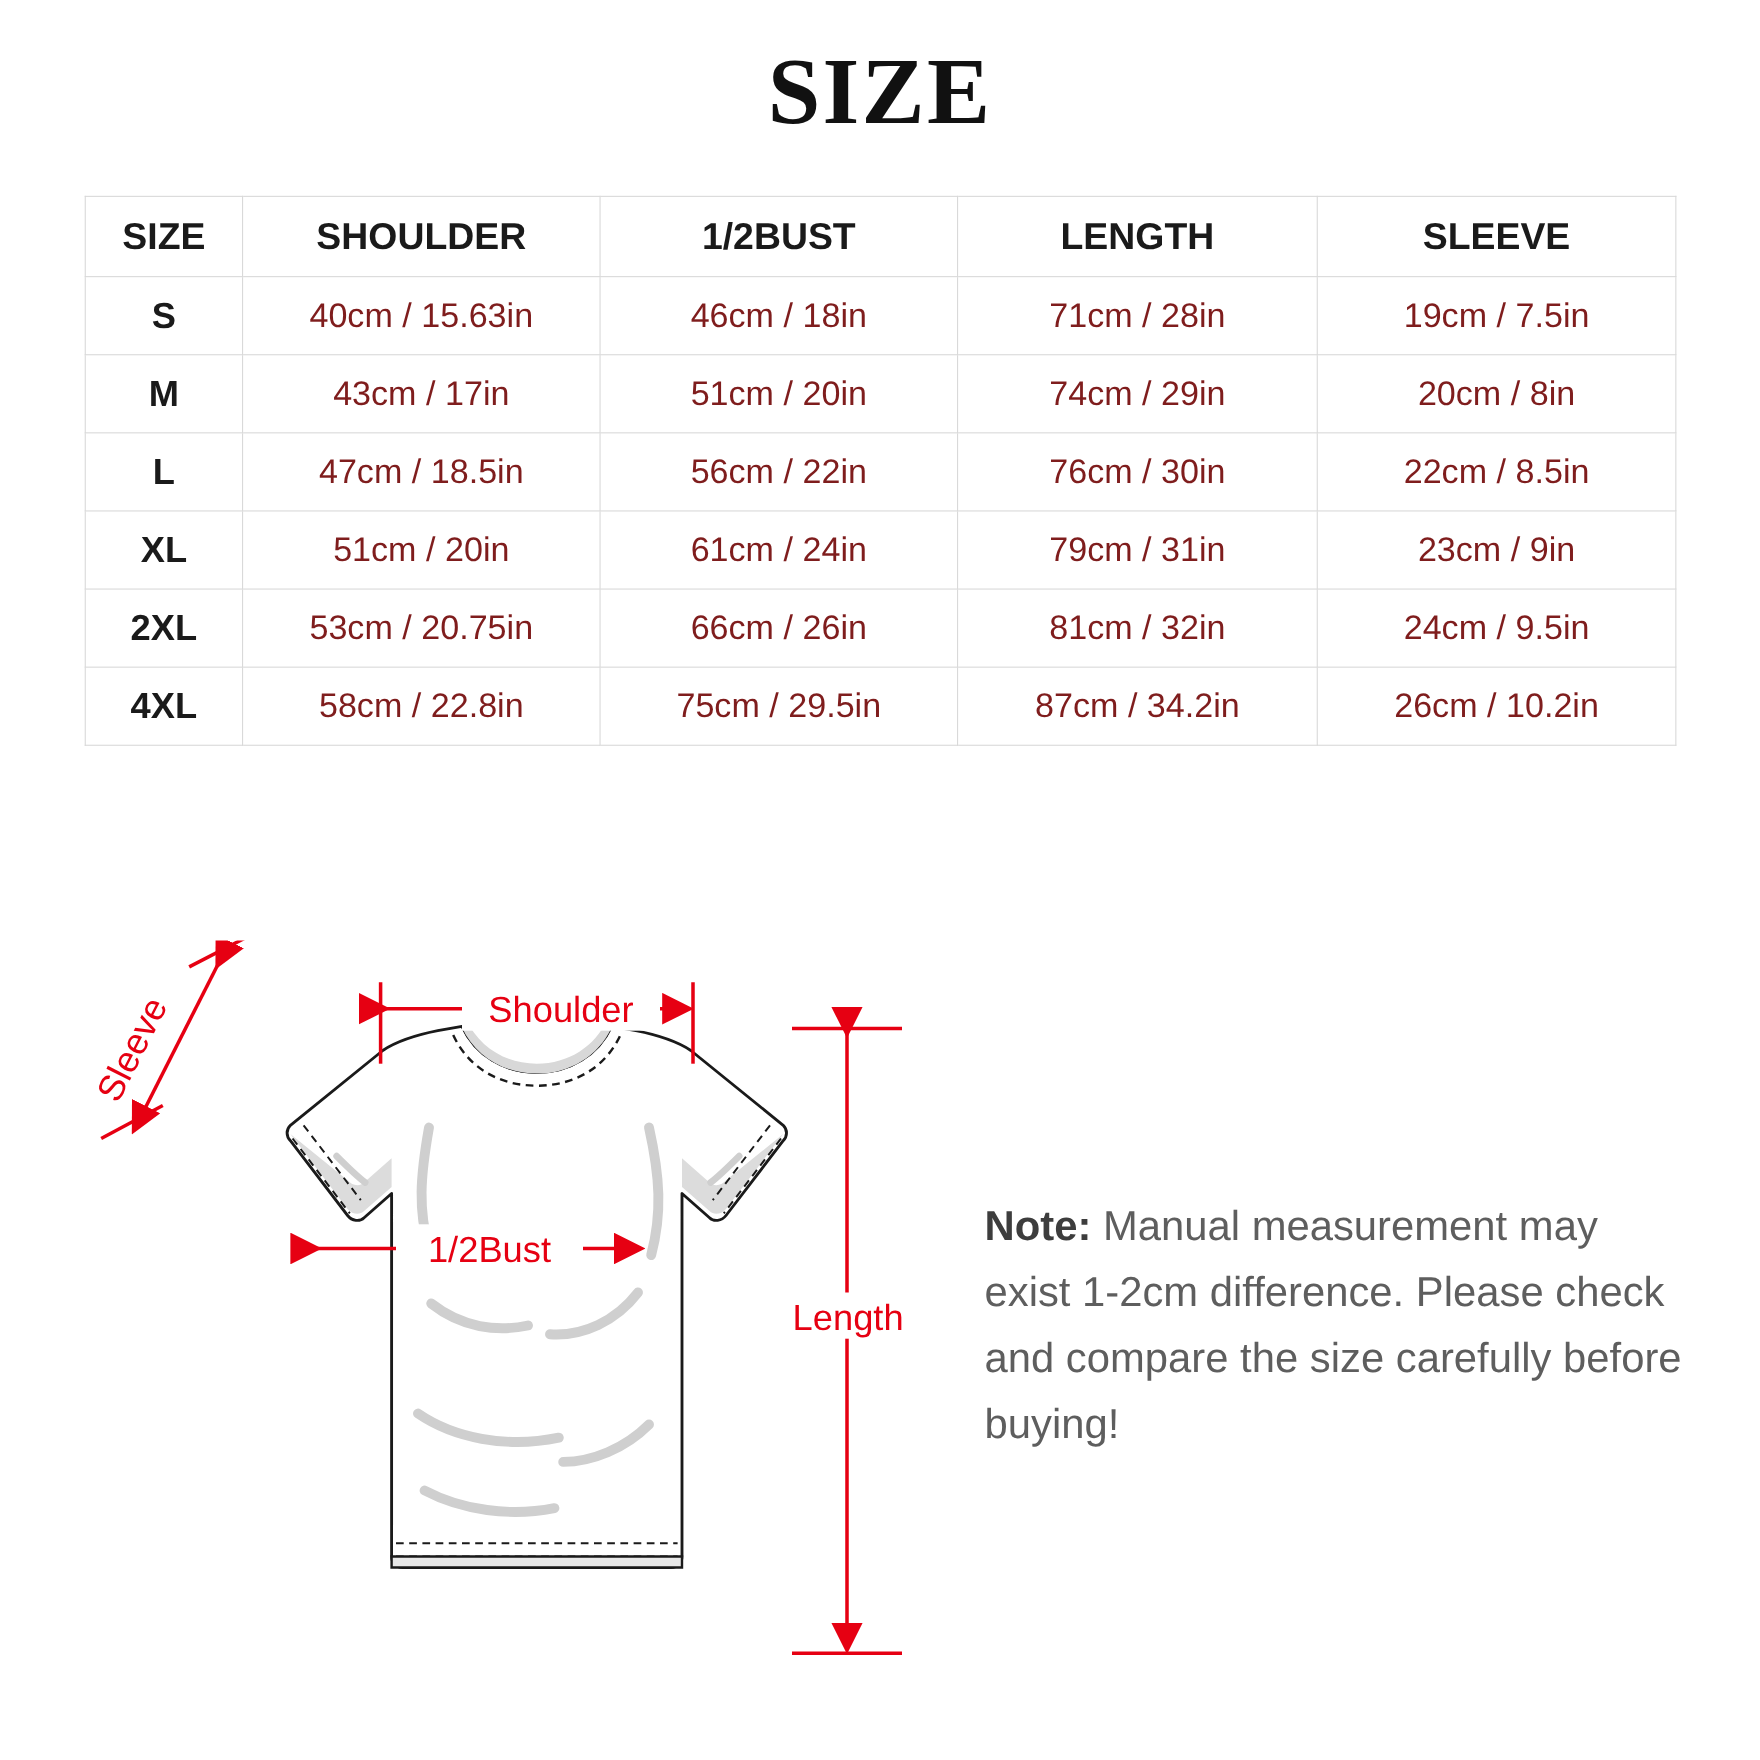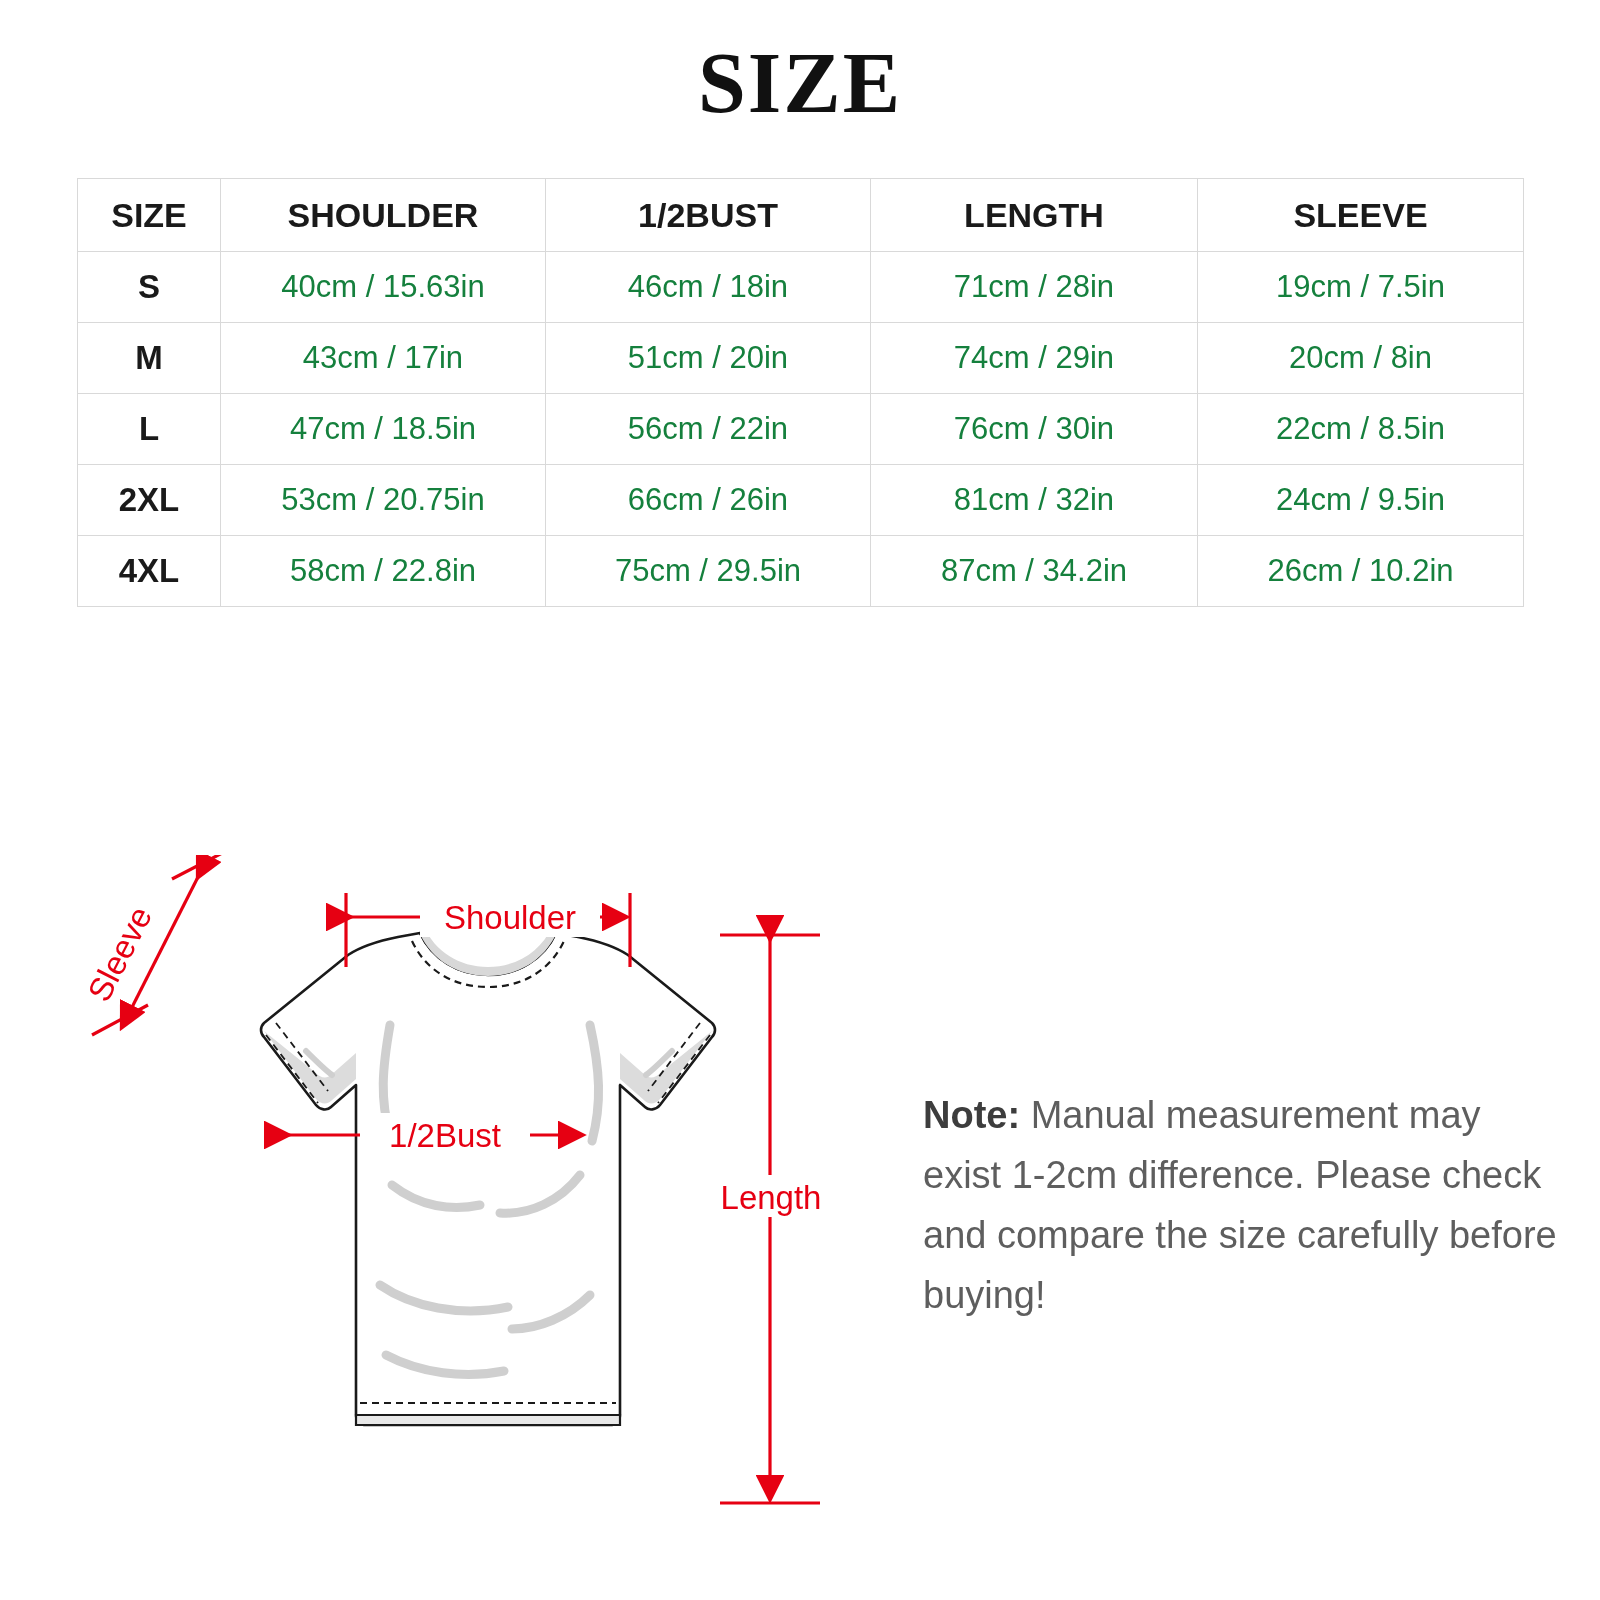--- a/index.html
+++ b/index.html
@@ -50,21 +50,21 @@
     height: 70px;
   }
   table.size-table thead th {
     font-size: 34px;
     font-weight: bold;
     color: #1a1a1a;
     height: 72px;
   }
   table.size-table tbody td {
     font-size: 31px;
-    color: #15803d;
+    color: #7f1d1d;
     font-weight: normal;
   }
   table.size-table tbody td.size-cell {
     font-size: 33px;
     color: #1a1a1a;
     font-weight: bold;
   }
   col.c1 { width: 143px; }
   col.c2 { width: 325px; }
   col.c3 { width: 325px; }
@@ -83,21 +83,20 @@
 
   
   .note {
     position: absolute;
     left: 895px;
     top: 1085px;
     width: 640px;
     font-size: 38px;
     line-height: 1.58;
     color: #5e5e5e;
-    margin-left: 28px;
   }
   .note b {
     color: #3d3d3d;
     font-weight: bold;
   }
 </style>
 </head>
 <body>
 
 <div class="title">SIZE</div>
@@ -134,20 +133,27 @@
         <td>51cm / 20in</td>
         <td>74cm / 29in</td>
         <td>20cm / 8in</td>
       </tr>
       <tr>
         <td class="size-cell">L</td>
         <td>47cm / 18.5in</td>
         <td>56cm / 22in</td>
         <td>76cm / 30in</td>
         <td>22cm / 8.5in</td>
+      </tr>
+      <tr>
+        <td class="size-cell">XL</td>
+        <td>51cm / 20in</td>
+        <td>61cm / 24in</td>
+        <td>79cm / 31in</td>
+        <td>23cm / 9in</td>
       </tr>
       <tr>
         <td class="size-cell">2XL</td>
         <td>53cm / 20.75in</td>
         <td>66cm / 26in</td>
         <td>81cm / 32in</td>
         <td>24cm / 9.5in</td>
       </tr>
       <tr>
         <td class="size-cell">4XL</td>

